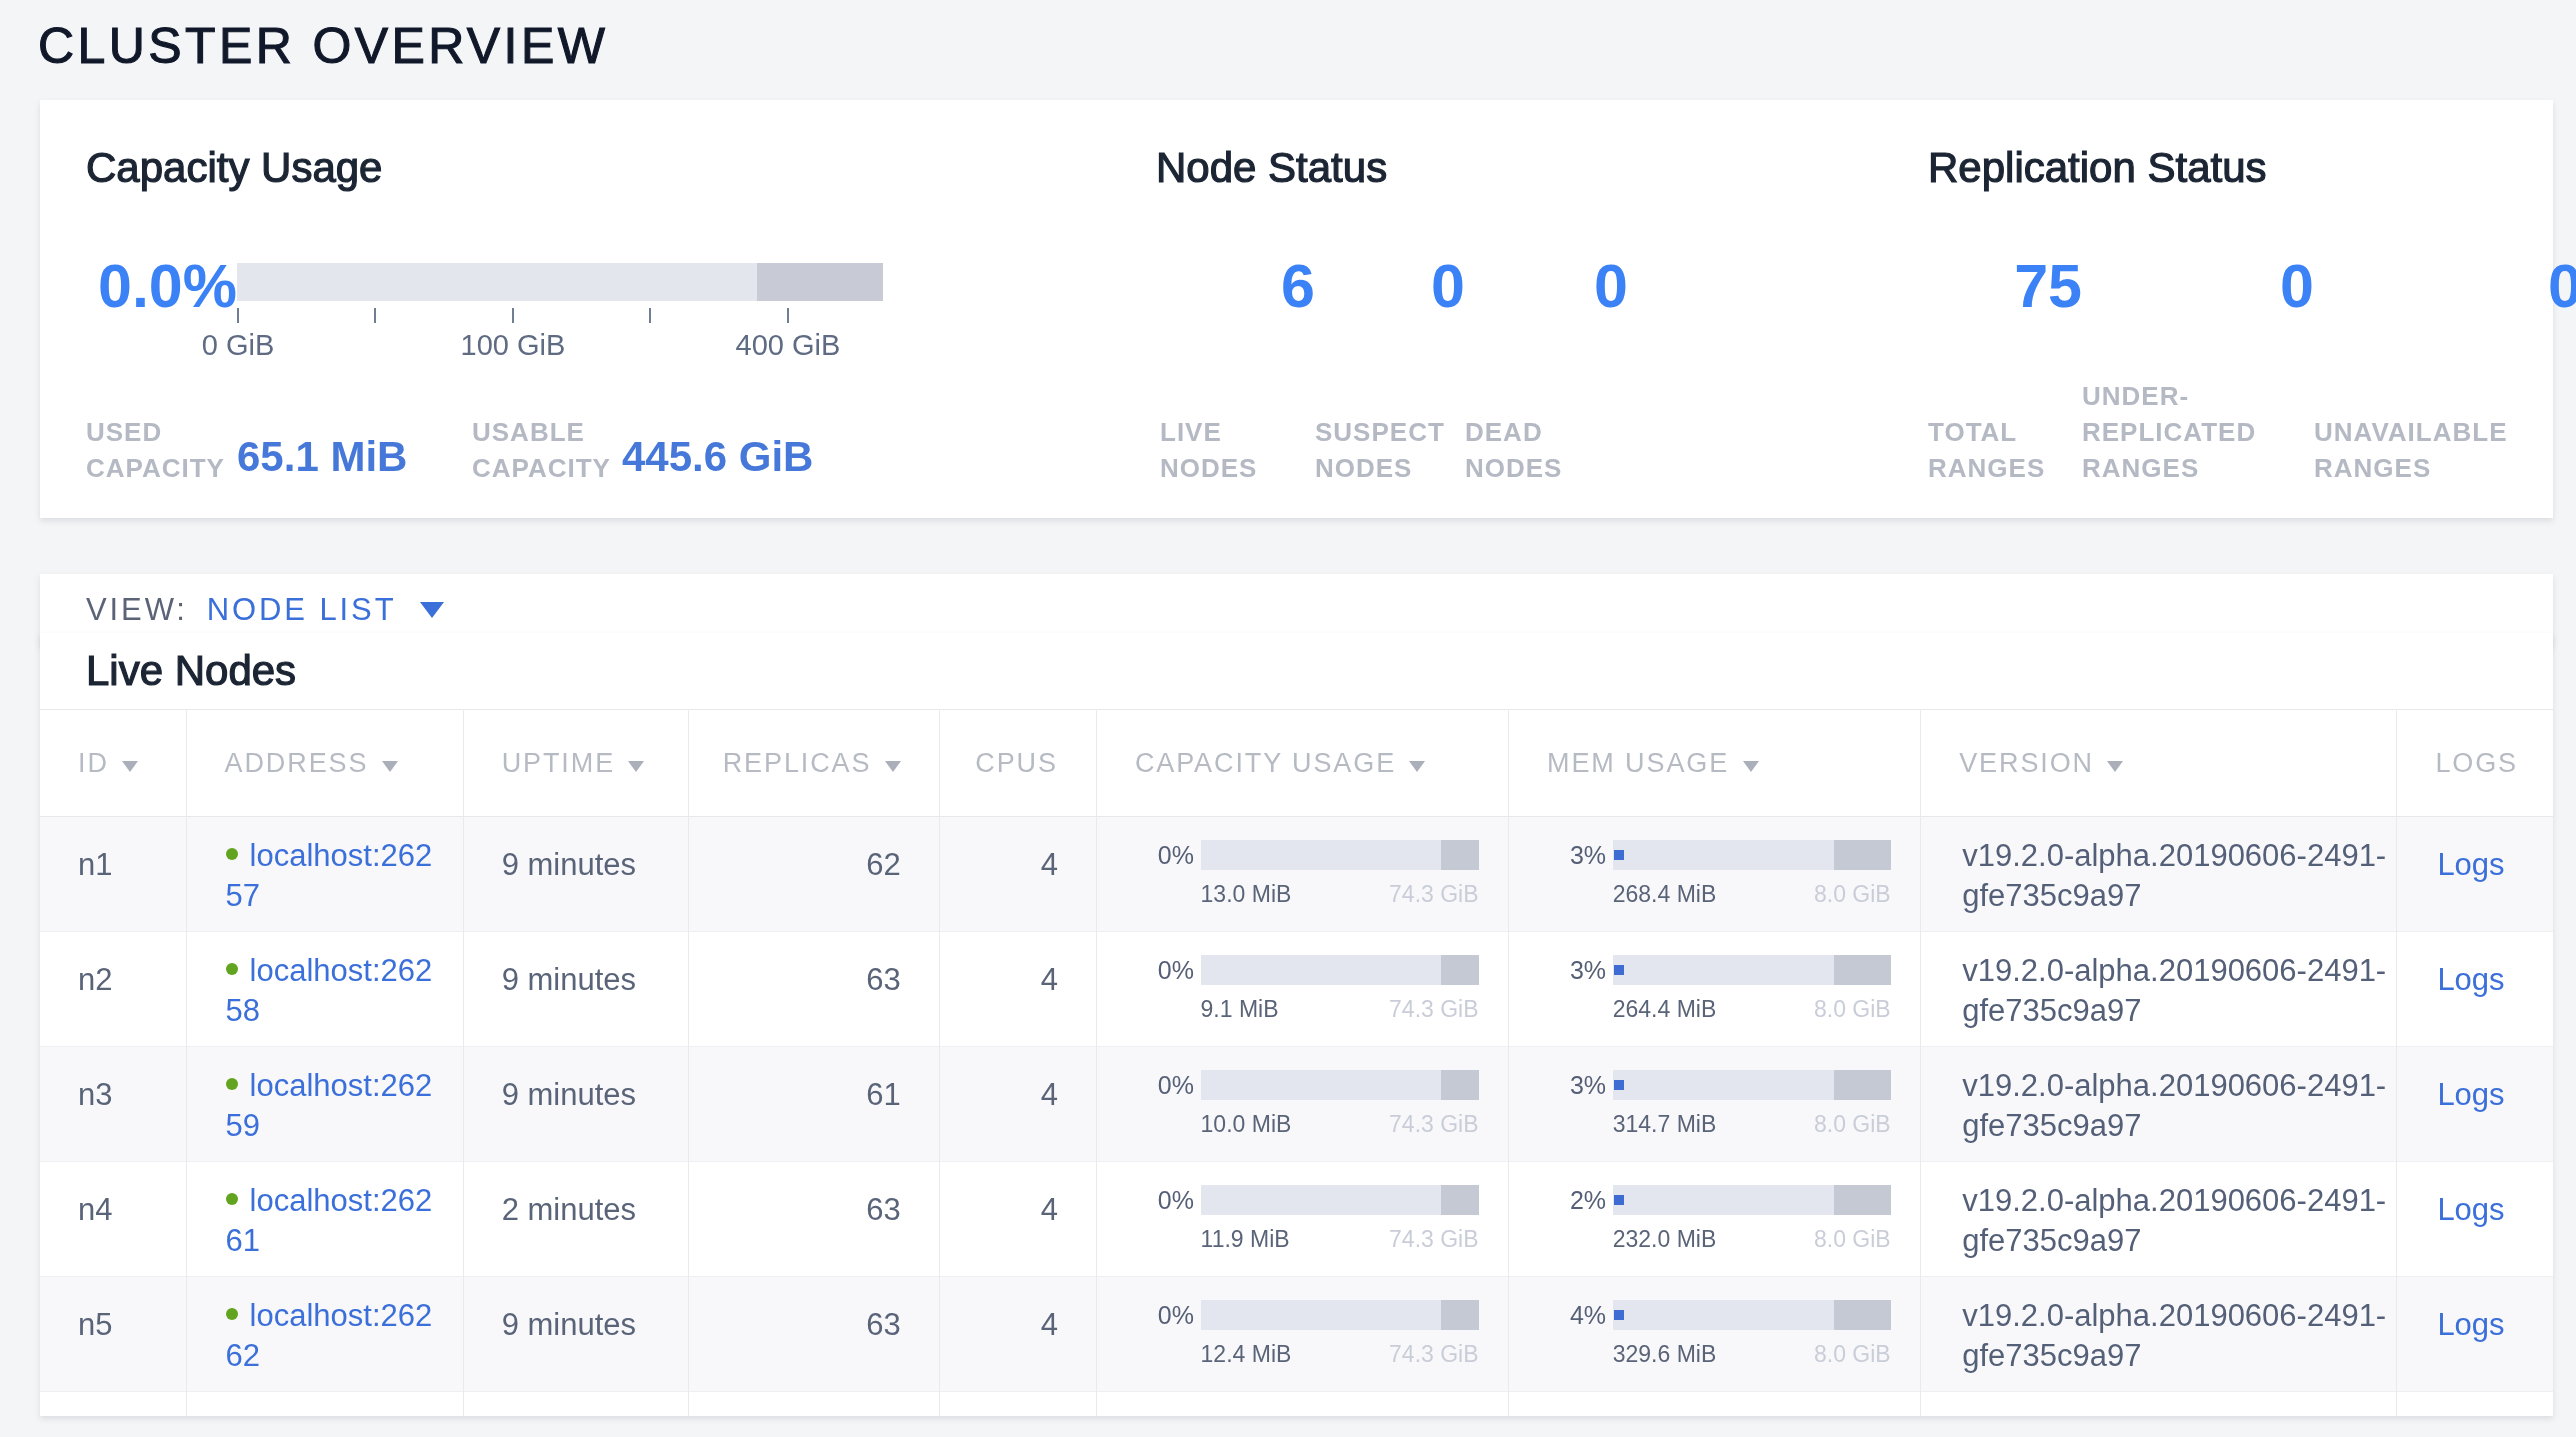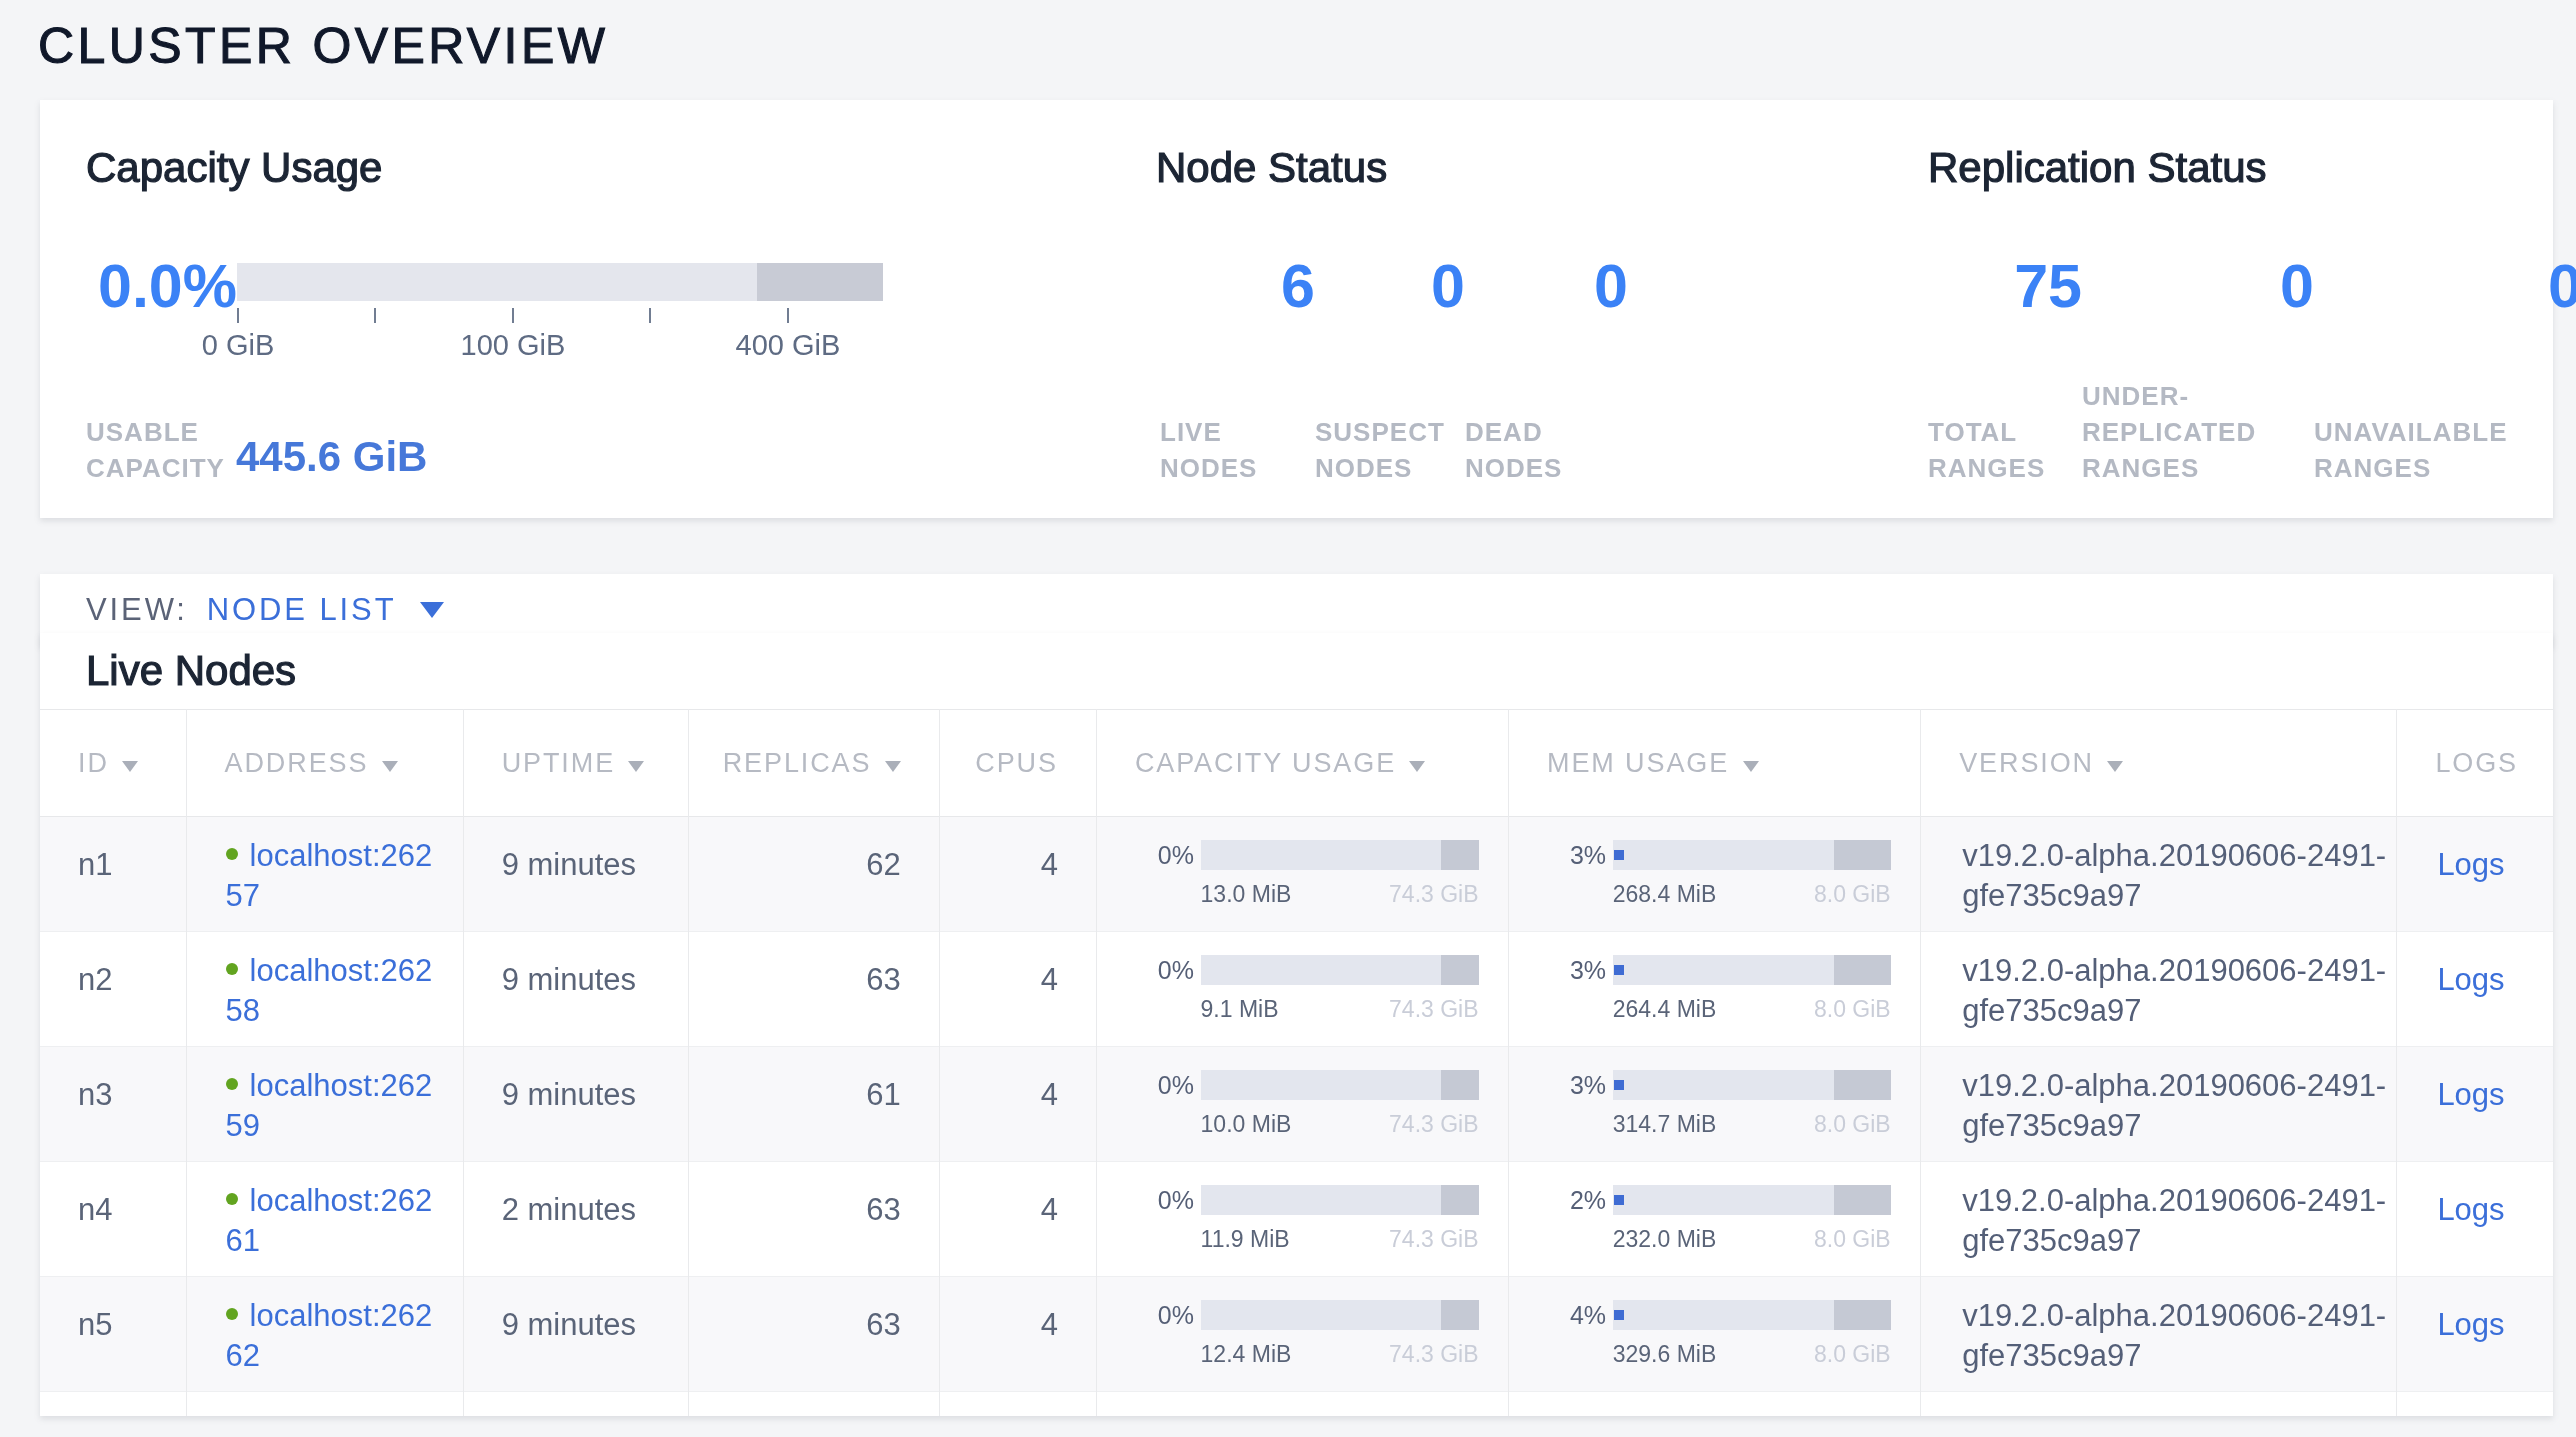--- a/index.html
+++ b/index.html
@@ -183,20 +183,24 @@
           <i style="left:550px"></i>
       </div>
       <div class="cap-axislabels">
         <span style="left:1px">0 GiB</span>
         <span style="left:276px">100 GiB</span>
         <span style="left:551px">400 GiB</span>
       </div>
     </div>
   </div>
   <div class="cap-stats">
+    <div class="pair pair-1">
+      <div class="stat-label">USED CAPACITY</div>
+      <div class="stat-value">65.1 MiB</div>
+    </div>
     <div class="pair pair-2">
       <div class="stat-label">USABLE CAPACITY</div>
       <div class="stat-value">445.6 GiB</div>
     </div>
   </div>
 
   <h2 class="sec-title t-node">Node Status</h2>
   <div class="stat-row r-node">
     <div class="stat-col">
       <div class="big-num">6</div>

